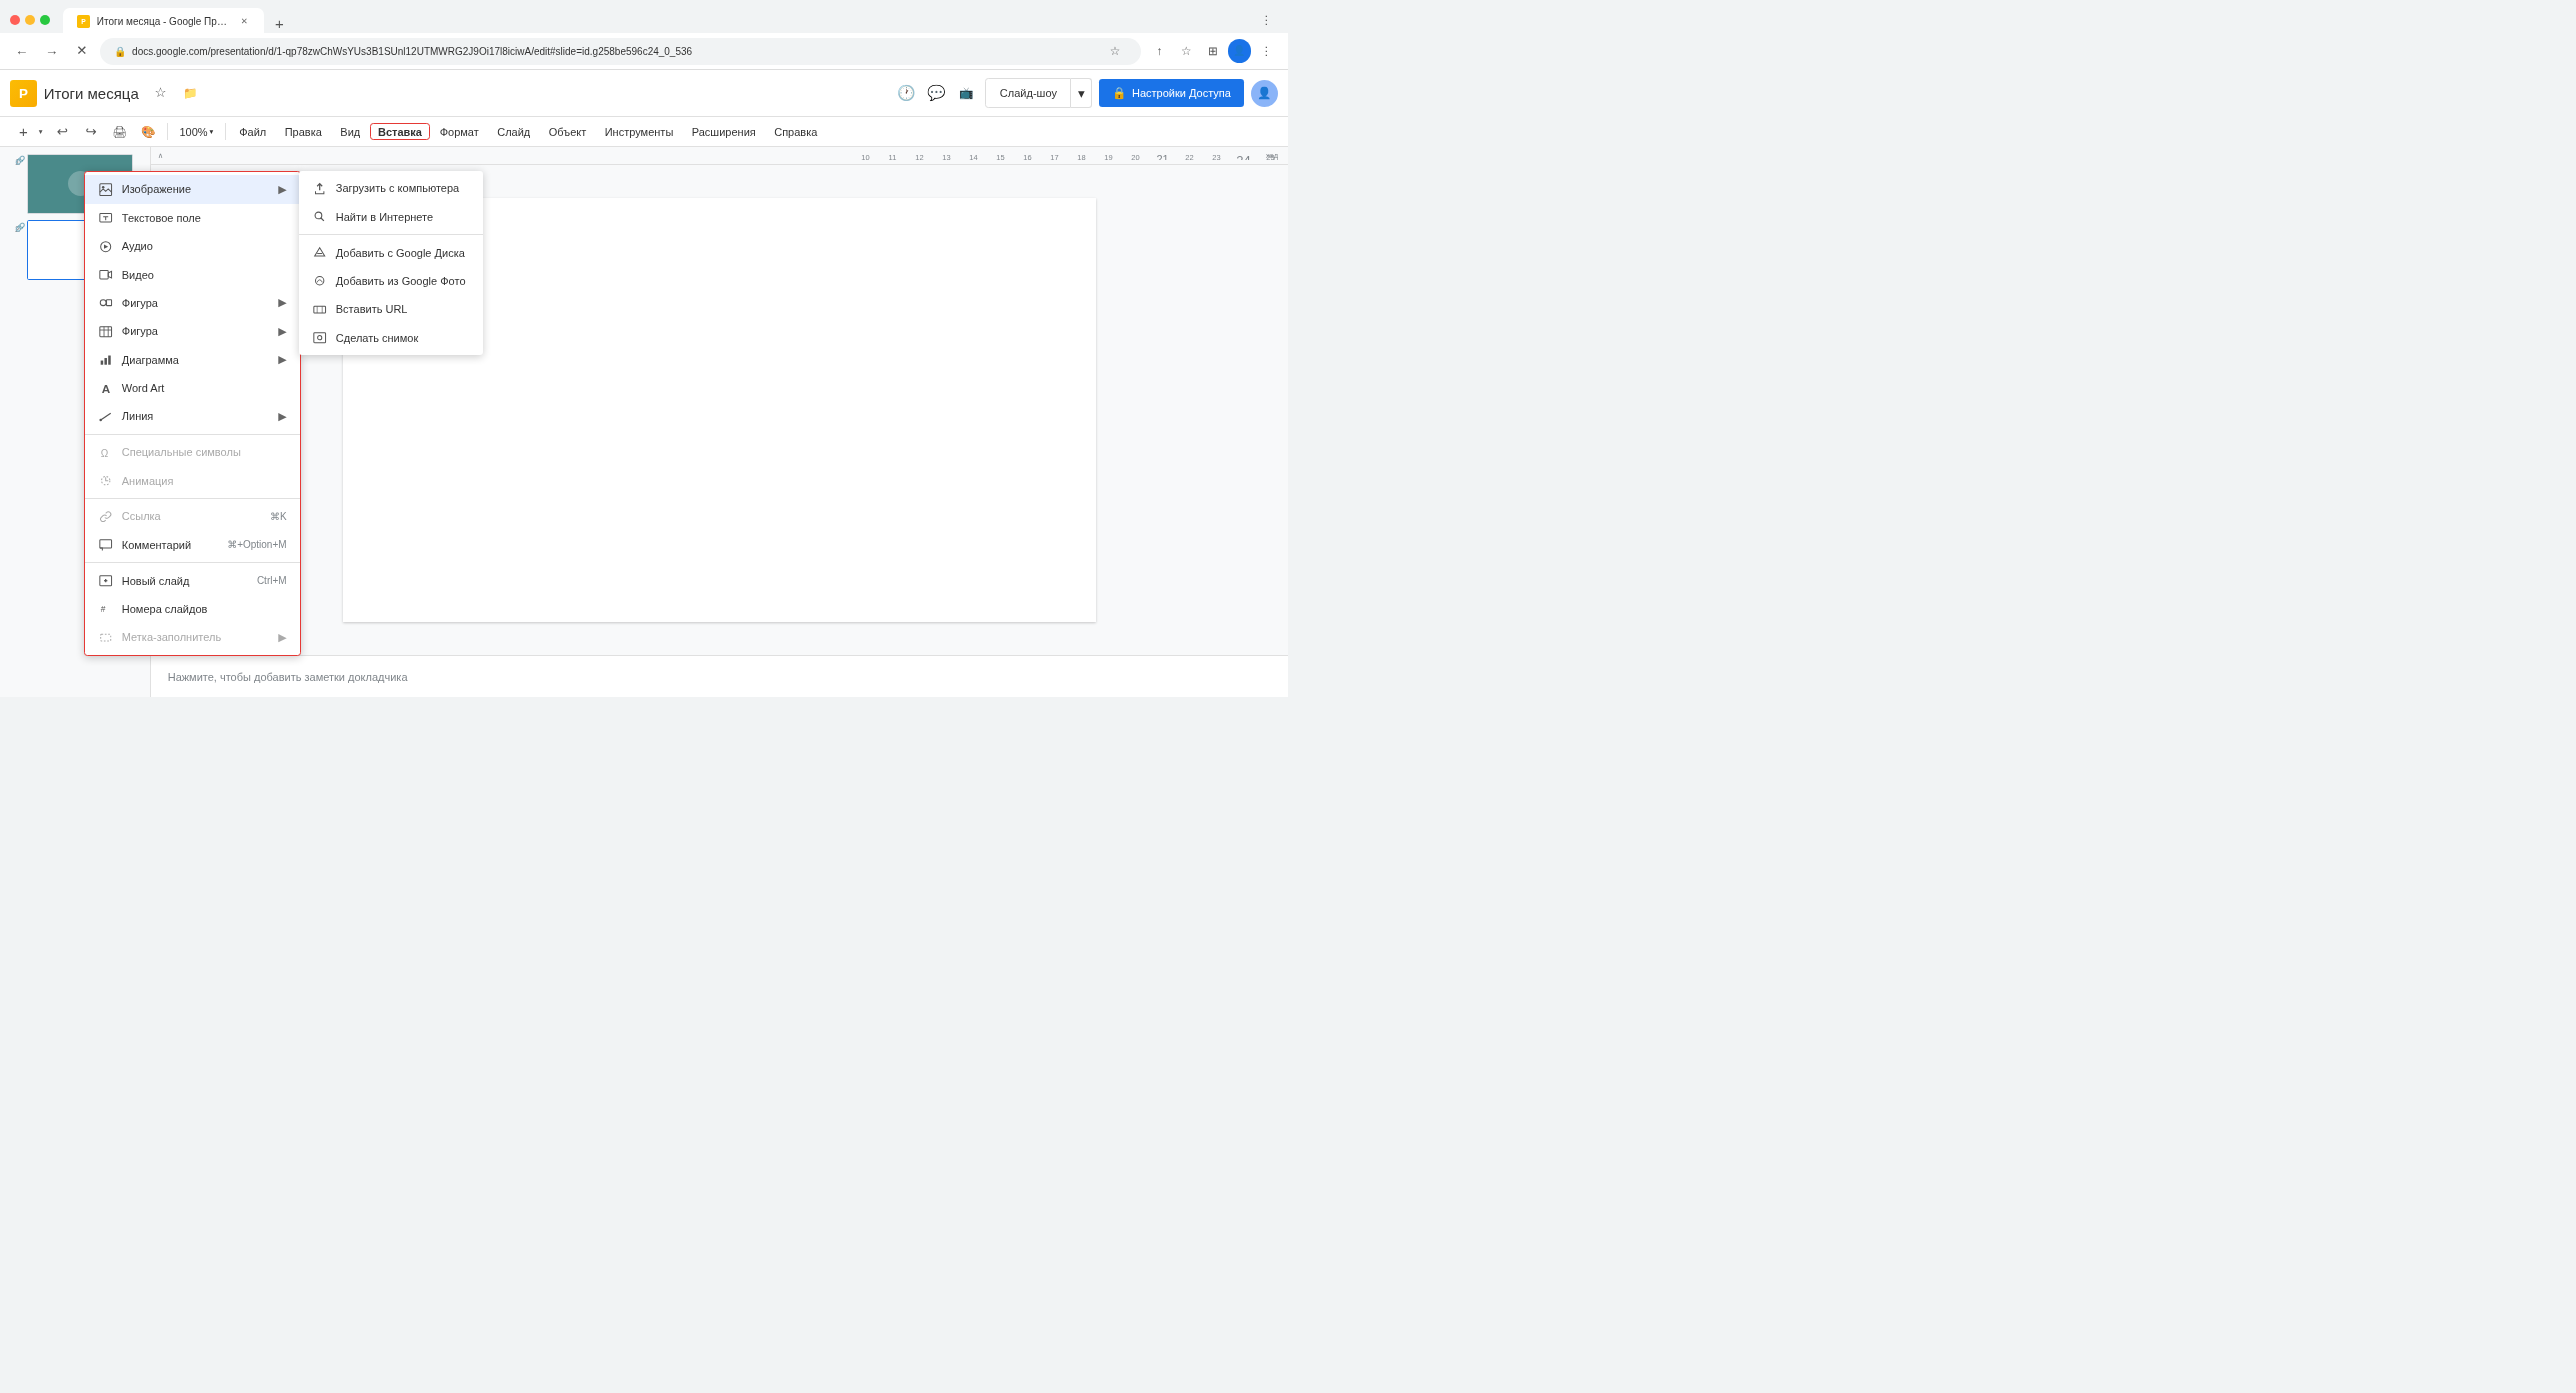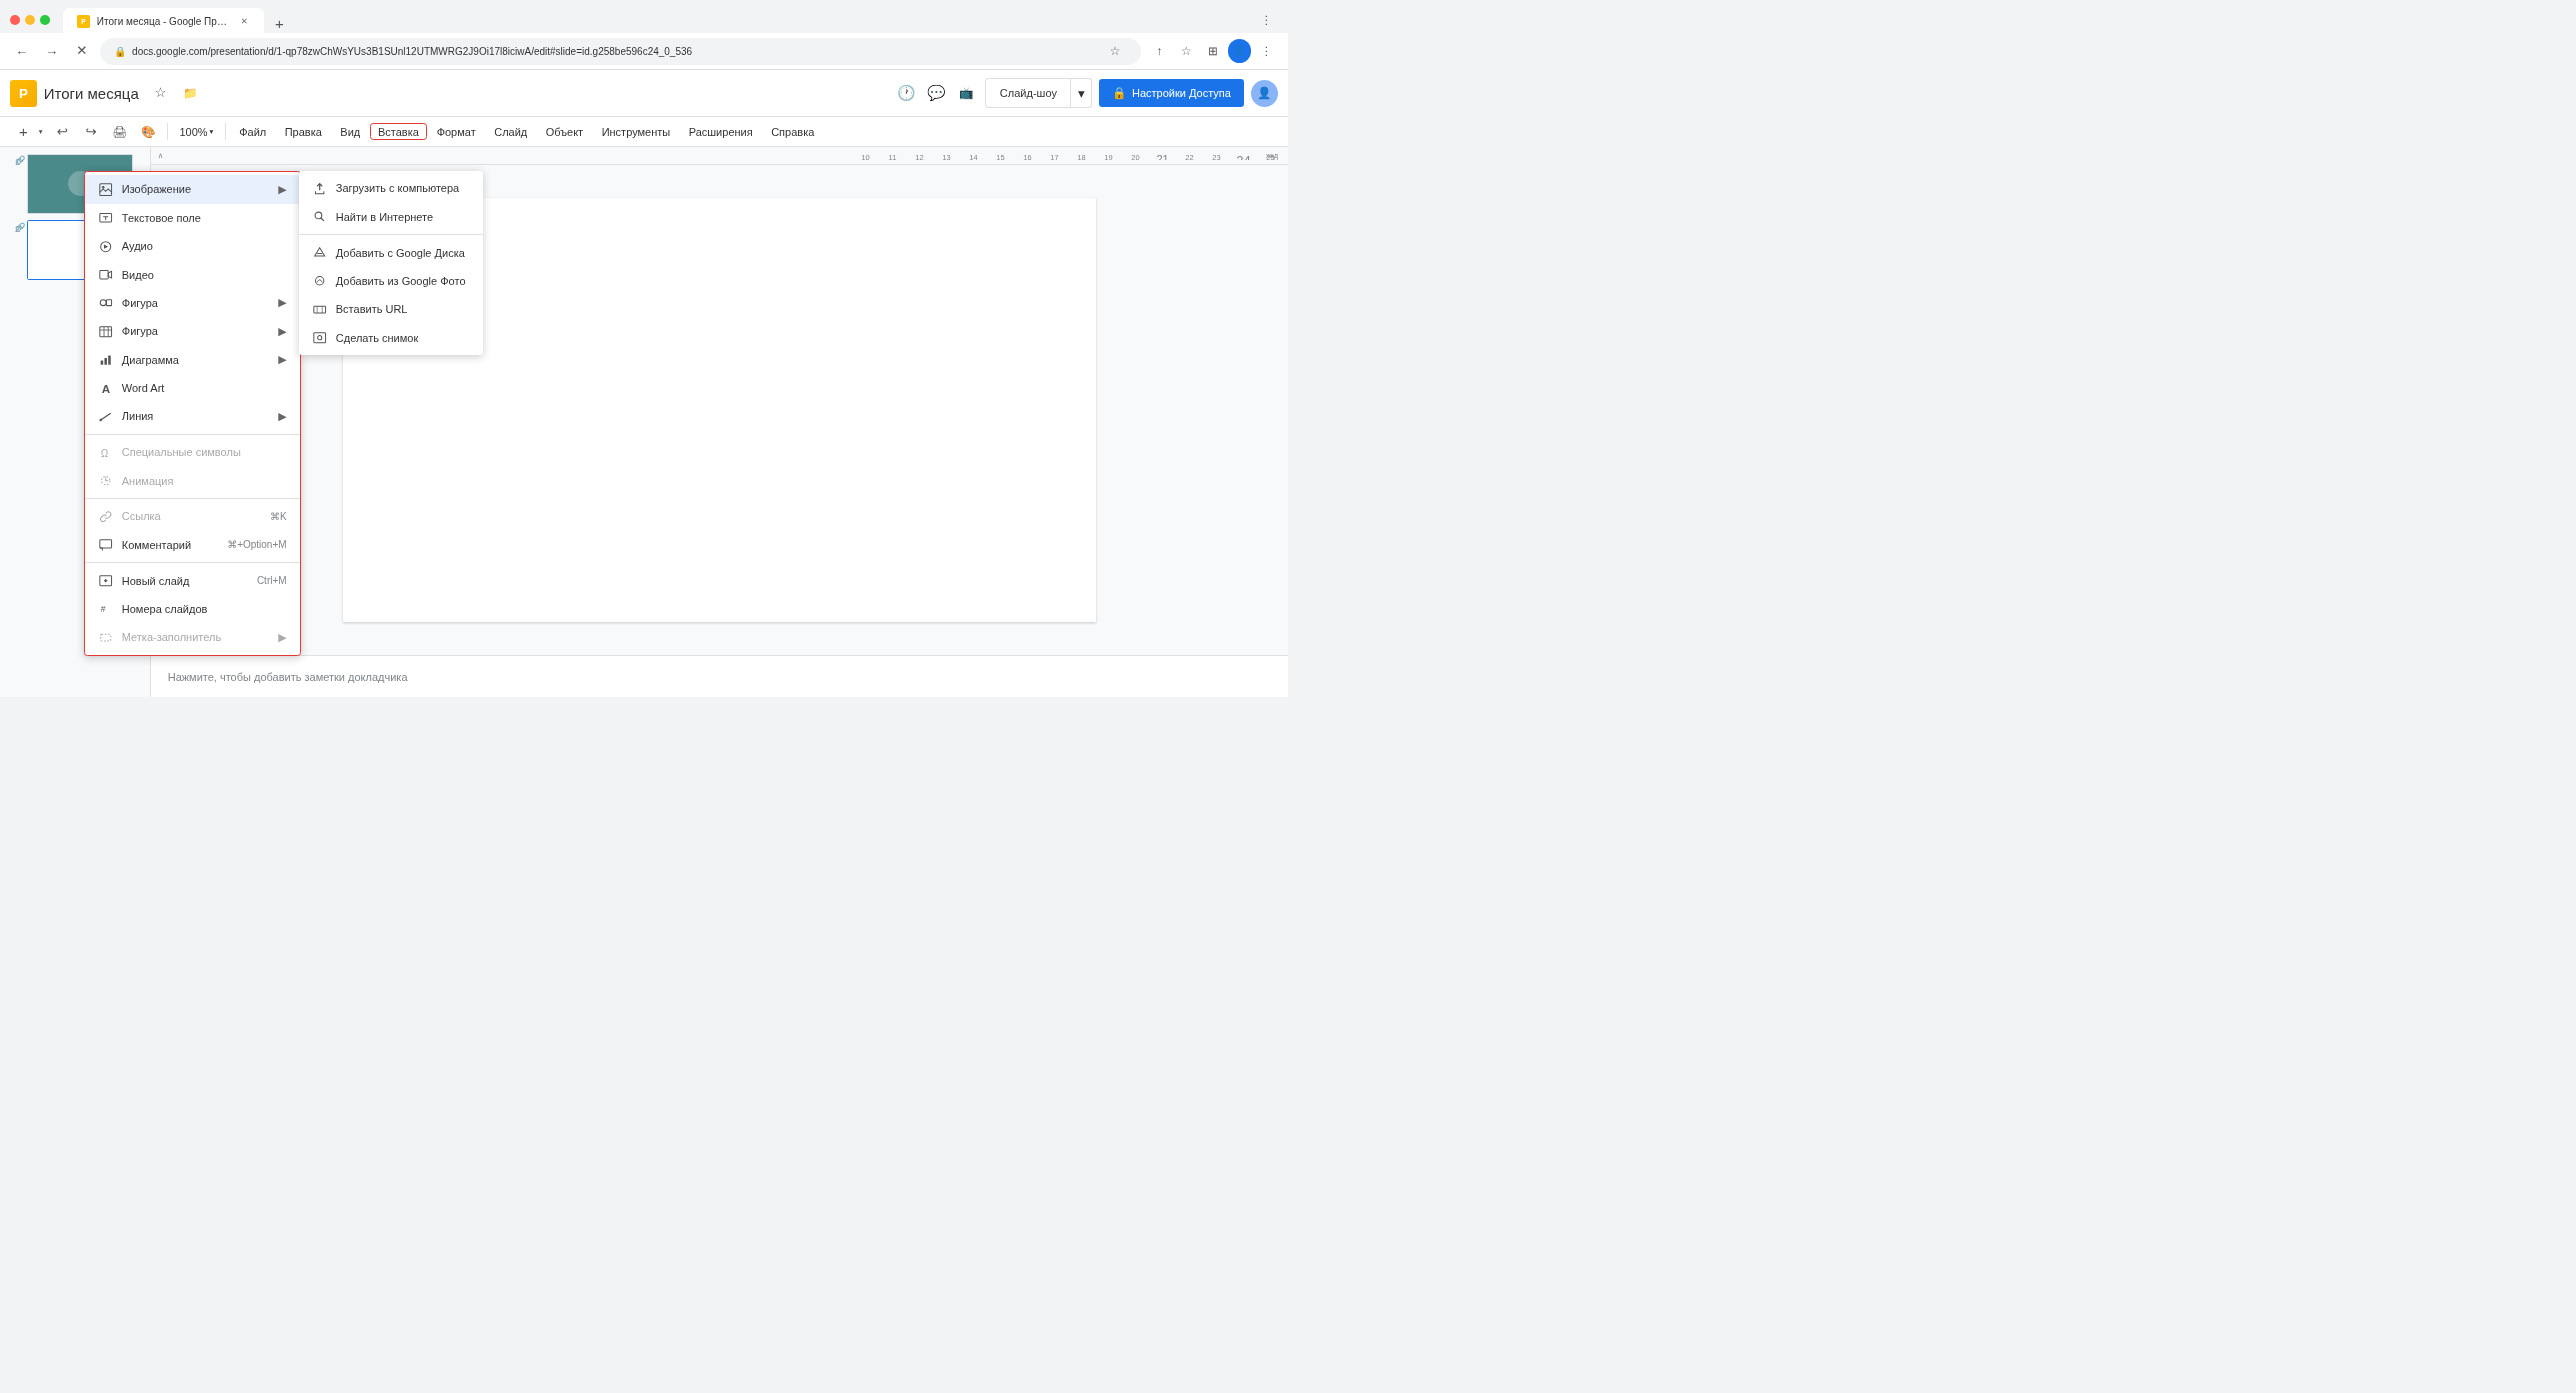--- a/index.html
+++ b/index.html
@@ -171,21 +171,21 @@
   <div style="display:flex; align-items:center; gap:2px; padding:3.3px 6.7px; cursor:pointer; font-size:11px; color:#333;">
     <span>100%</span>
     <span style="font-size:7.5px;">▾</span>
   </div>
 
   
   <div class="toolbar-divider"></div>
   <div class="menu-item">Файл</div>
   <div class="menu-item">Правка</div>
   <div class="menu-item">Вид</div>
-  <div class="menu-item active" style="border: 1.7px solid #e53935; color: #333; background: #fff; padding: 1.7px 6.7px;">Вставка</div>
+  <div class="menu-item active" style="border: 1.7px solid #e53935; color: #333; background: #fff; padding: 1.7px 6.7px; font-weight: bold;">Вставка</div>
   <div class="menu-item">Формат</div>
   <div class="menu-item">Слайд</div>
   <div class="menu-item">Объект</div>
   <div class="menu-item">Инструменты</div>
   <div class="menu-item">Расширения</div>
   <div class="menu-item">Справка</div>
 </div>
 
 <div class="main-layout" style="display:flex; height: calc(697px - 33px - 37px - 47px - 30px);">
 

